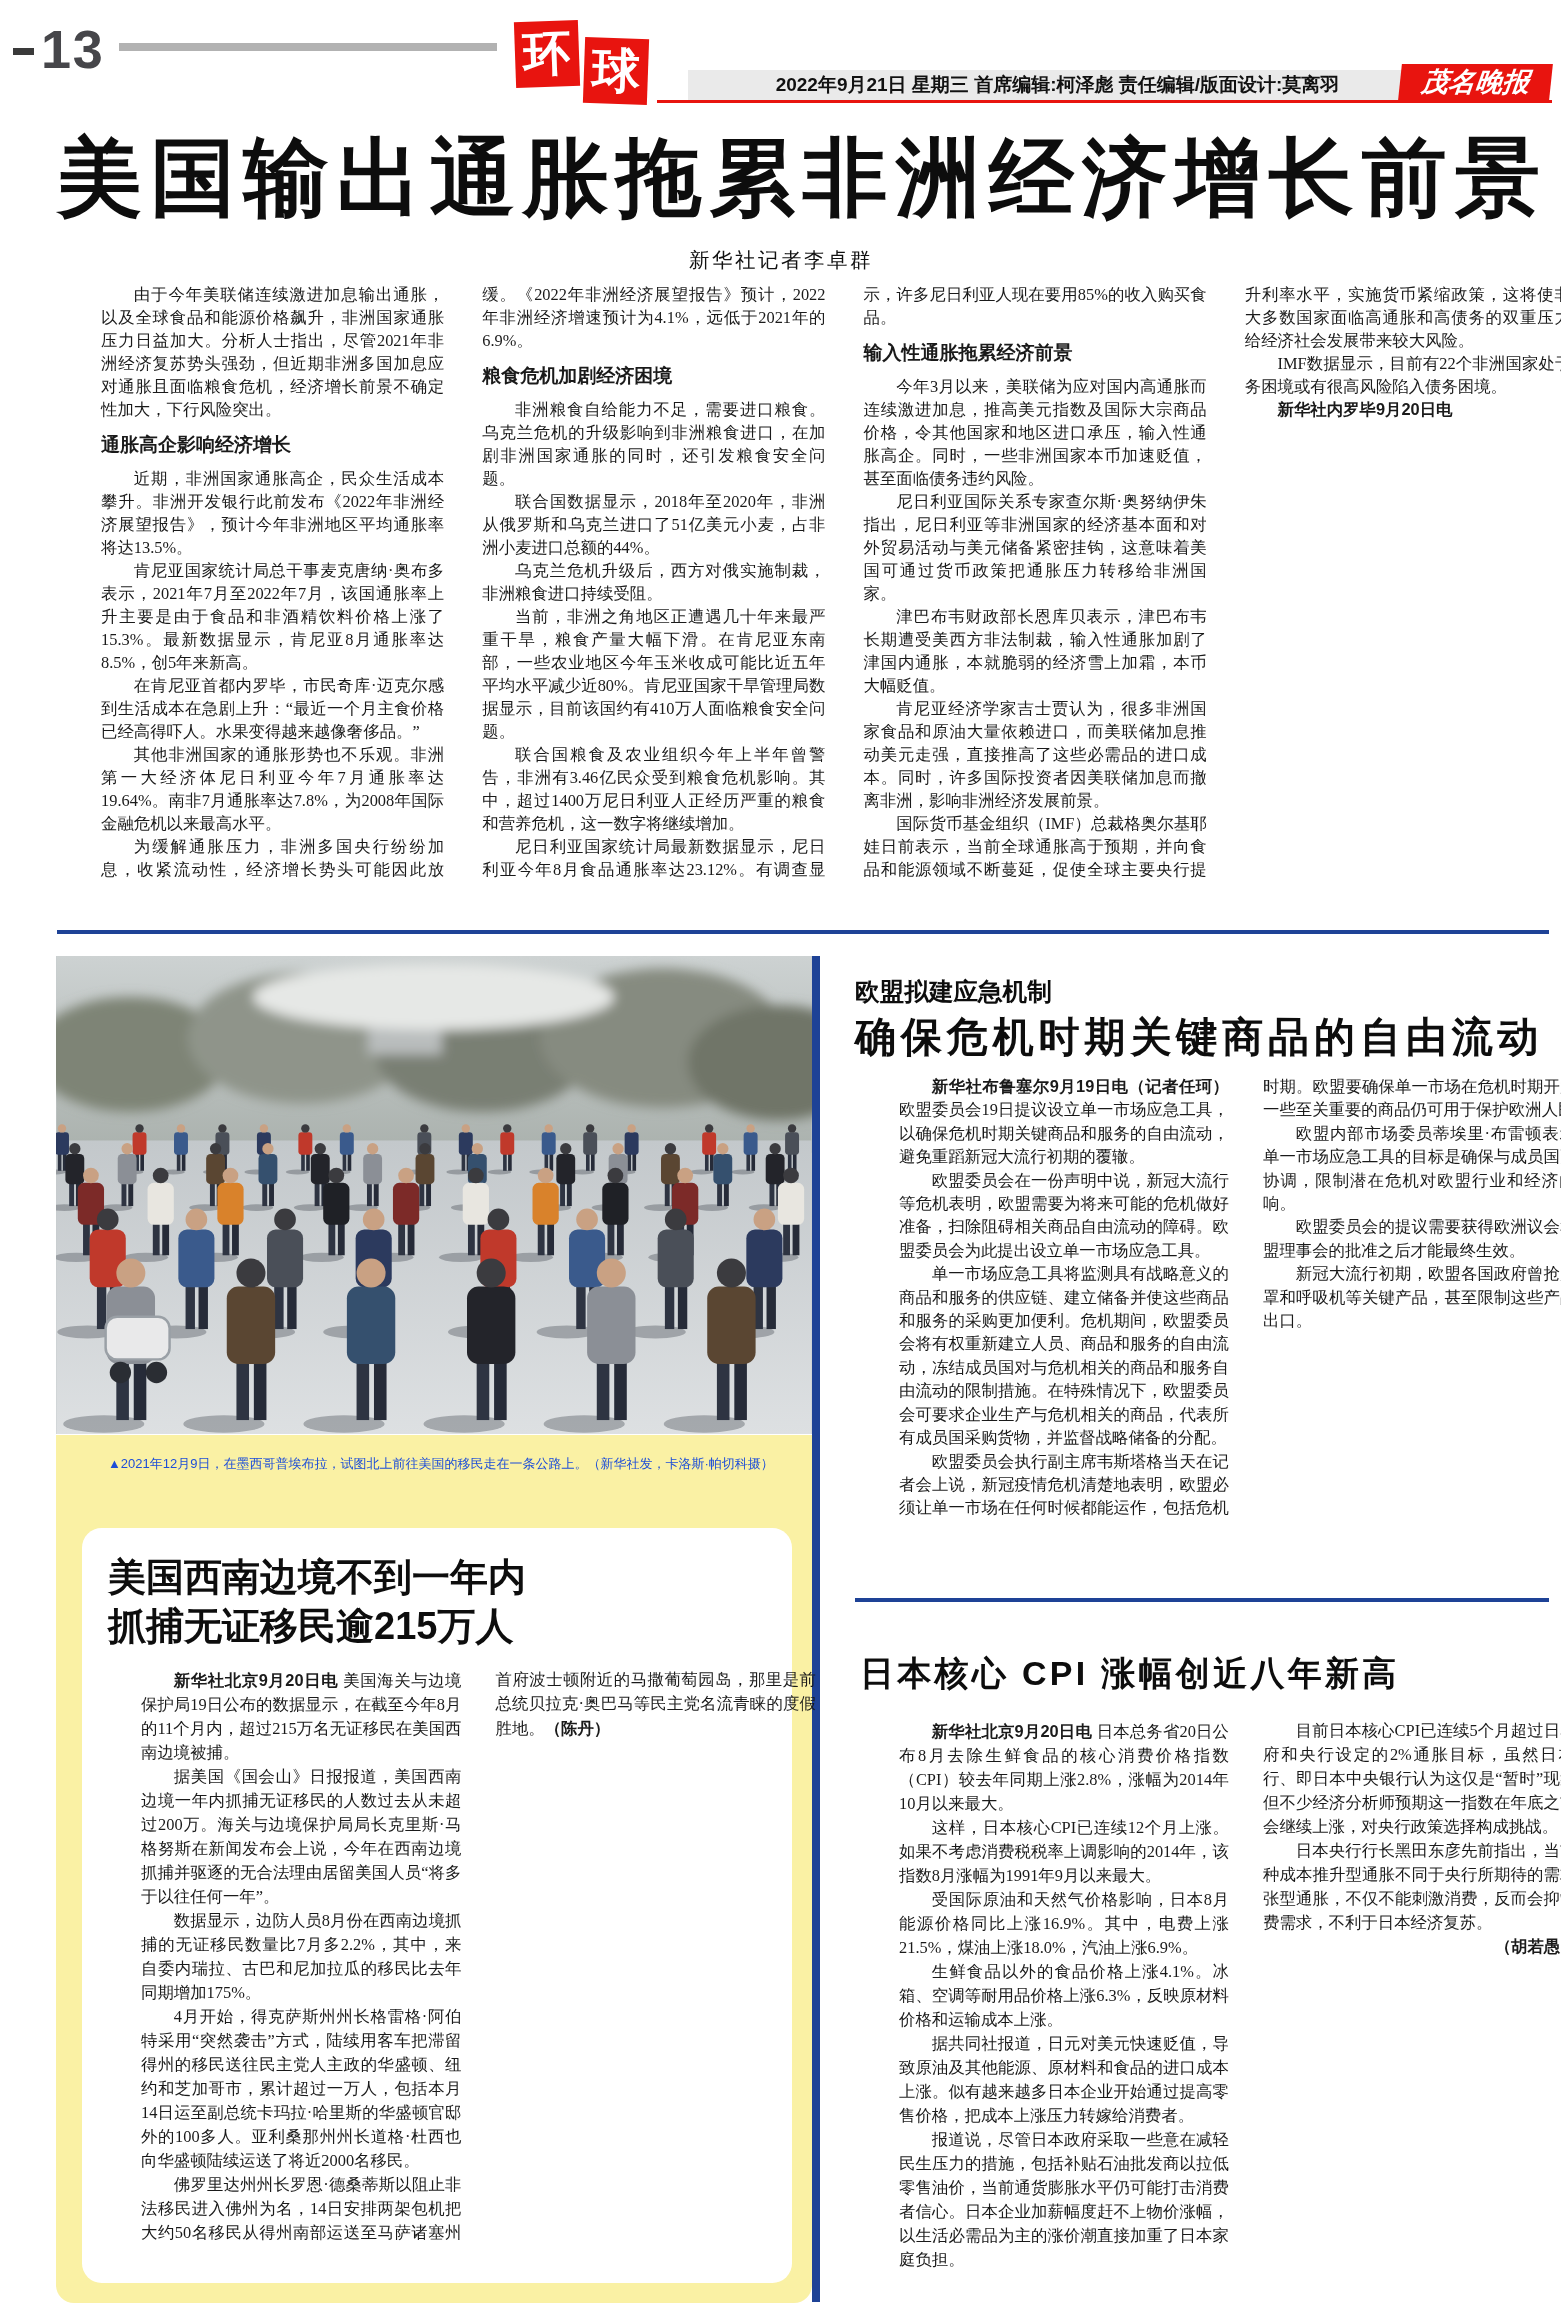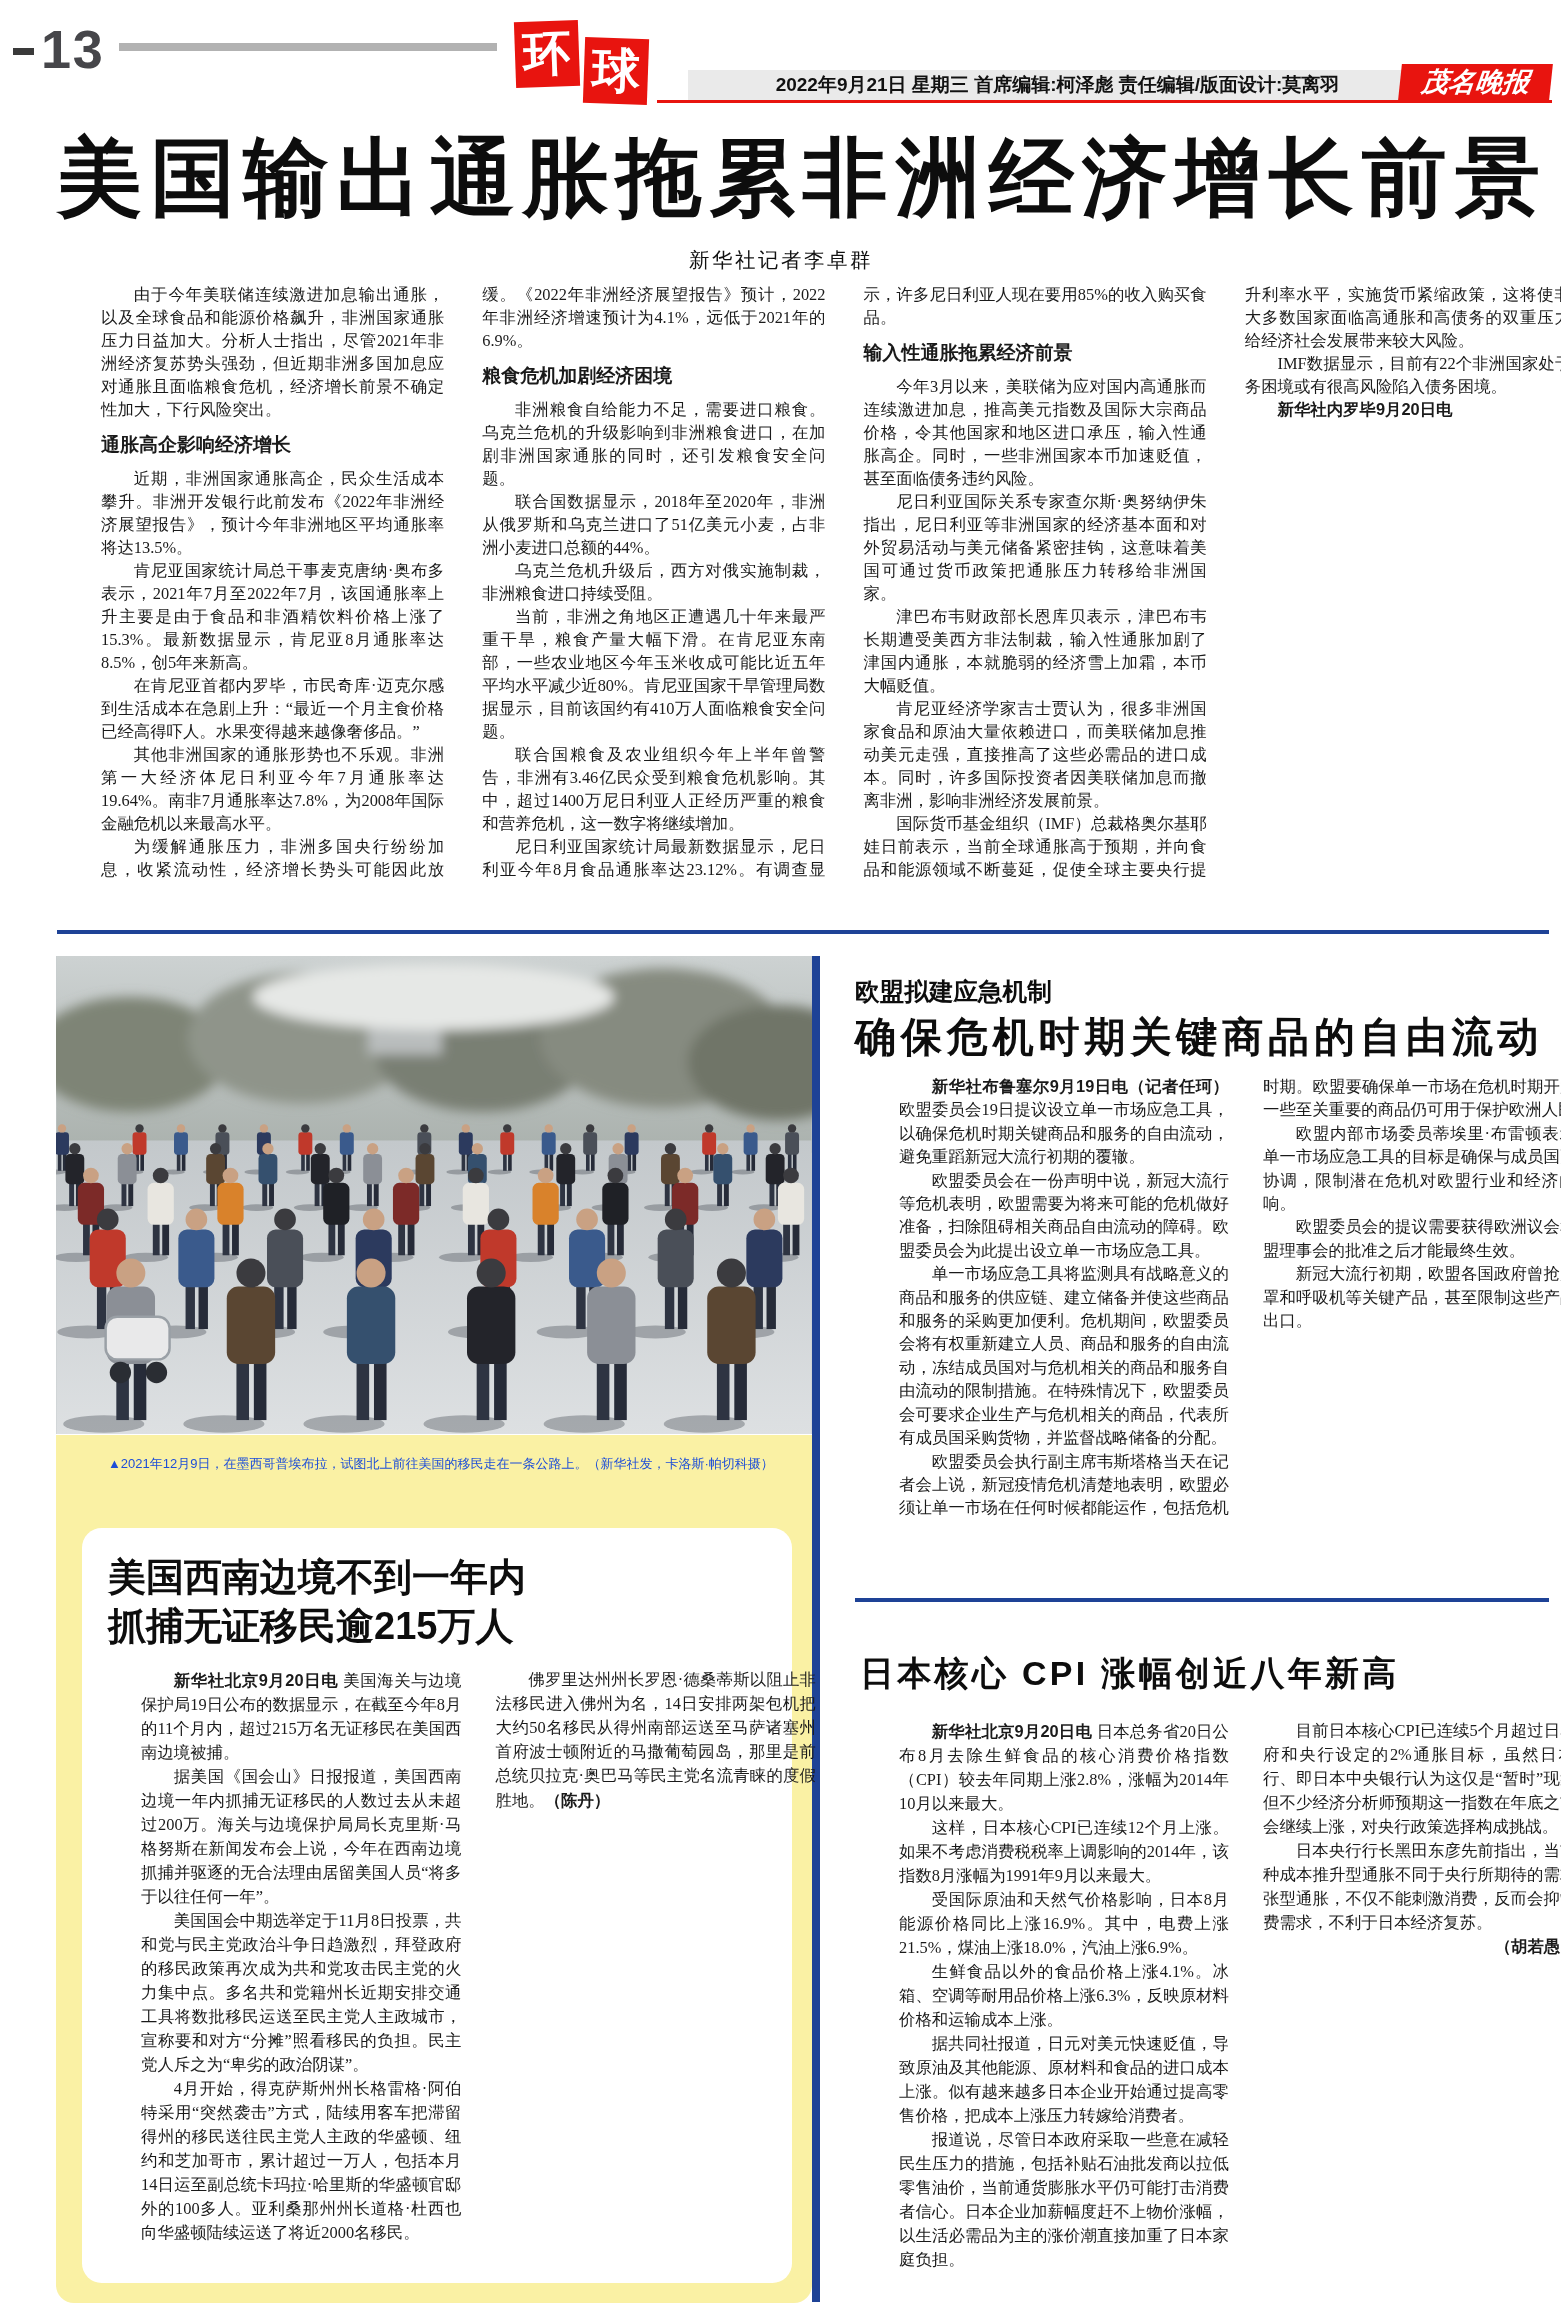--- a/index.html
+++ b/index.html
@@ -515,21 +515,21 @@
   <div class="abs yellow-box"></div>
   <div class="abs caption">▲2021年12月9日，在墨西哥普埃布拉，试图北上前往美国的移民走在一条公路上。（新华社发，卡洛斯·帕切科摄）</div>
   <div class="abs white-panel"></div>
   <div class="abs us-headline">
     <div>美国西南边境不到一年内</div>
     <div>抓捕无证移民逾215万人</div>
   </div>
   <div class="abs us-body body-cols">
       <p><b>新华社北京9月20日电 </b>美国海关与边境保护局19日公布的数据显示，在截至今年8月的11个月内，超过215万名无证移民在美国西南边境被捕。</p>
       <p>据美国《国会山》日报报道，美国西南边境一年内抓捕无证移民的人数过去从未超过200万。海关与边境保护局局长克里斯·马格努斯在新闻发布会上说，今年在西南边境抓捕并驱逐的无合法理由居留美国人员“将多于以往任何一年”。</p>
-      <p>美国国会中期选举定于11月8日投票，共和党与民主党政治斗争日趋激烈，拜登政府的移民政策再次成为共和党攻击民主党的火力集中点。多名共和党籍州长近期安排交通工具将数批移民运送至民主党人主政城市，宣称要和对方“分摊”照看移民的负担。民主党人斥之为“卑劣的政治阴谋”。</p>
+      <p>数据显示，边防人员8月份在西南边境抓捕的无证移民数量比7月多2.2%，其中，来自委内瑞拉、古巴和尼加拉瓜的移民比去年同期增加175%。</p>
       <p>4月开始，得克萨斯州州长格雷格·阿伯特采用“突然袭击”方式，陆续用客车把滞留得州的移民送往民主党人主政的华盛顿、纽约和芝加哥市，累计超过一万人，包括本月14日运至副总统卡玛拉·哈里斯的华盛顿官邸外的100多人。亚利桑那州州长道格·杜西也向华盛顿陆续运送了将近2000名移民。</p>
       <p>佛罗里达州州长罗恩·德桑蒂斯以阻止非法移民进入佛州为名，14日安排两架包机把大约50名移民从得州南部运送至马萨诸塞州首府波士顿附近的马撒葡萄园岛，那里是前总统贝拉克·奥巴马等民主党名流青睐的度假胜地。<b>（陈丹）</b></p>
     </div>
 
   <div class="abs eu-kicker">欧盟拟建应急机制</div>
   <div class="abs eu-headline">确保危机时期关键商品的自由流动</div>
   <div class="abs eu-body body-cols">
       <p><b>新华社布鲁塞尔9月19日电（记者任珂）</b>欧盟委员会19日提议设立单一市场应急工具，以确保危机时期关键商品和服务的自由流动，避免重蹈新冠大流行初期的覆辙。</p>
       <p>欧盟委员会在一份声明中说，新冠大流行等危机表明，欧盟需要为将来可能的危机做好准备，扫除阻碍相关商品自由流动的障碍。欧盟委员会为此提出设立单一市场应急工具。</p>
       <p>单一市场应急工具将监测具有战略意义的商品和服务的供应链、建立储备并使这些商品和服务的采购更加便利。危机期间，欧盟委员会将有权重新建立人员、商品和服务的自由流动，冻结成员国对与危机相关的商品和服务自由流动的限制措施。在特殊情况下，欧盟委员会可要求企业生产与危机相关的商品，代表所有成员国采购货物，并监督战略储备的分配。</p>

